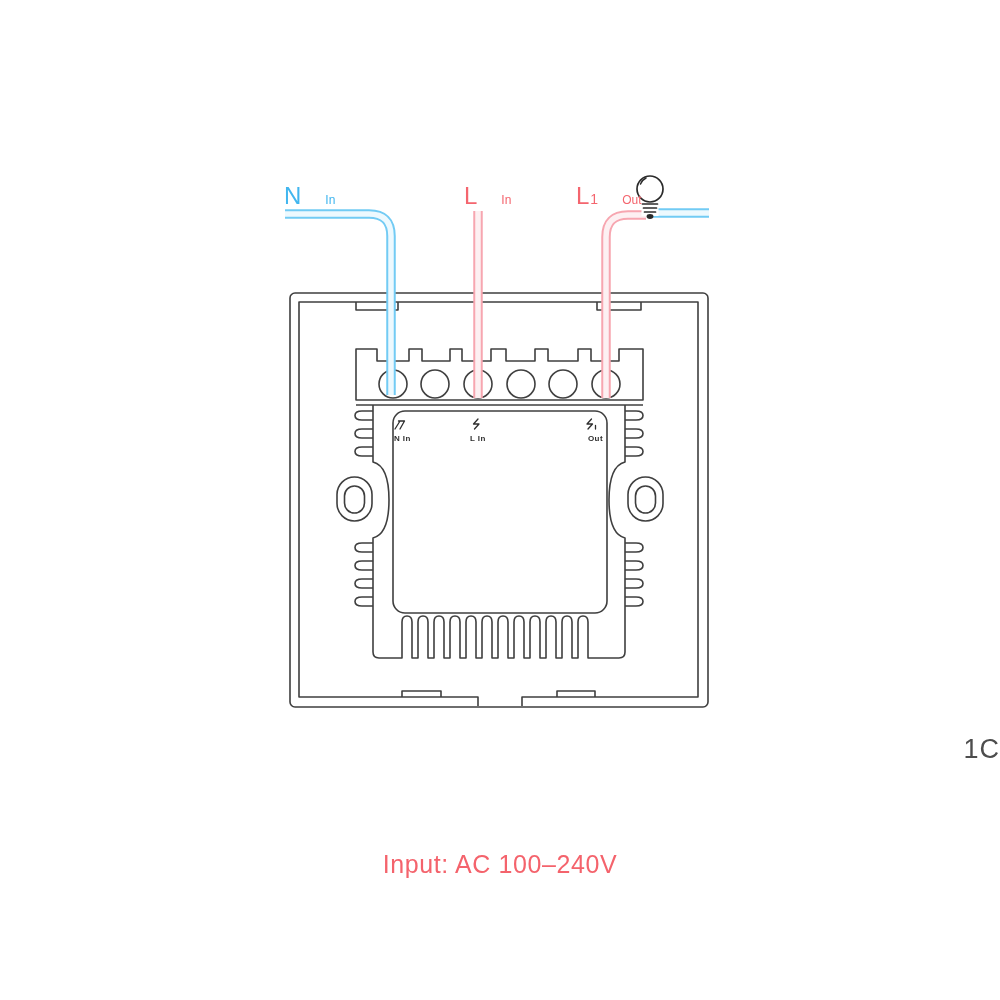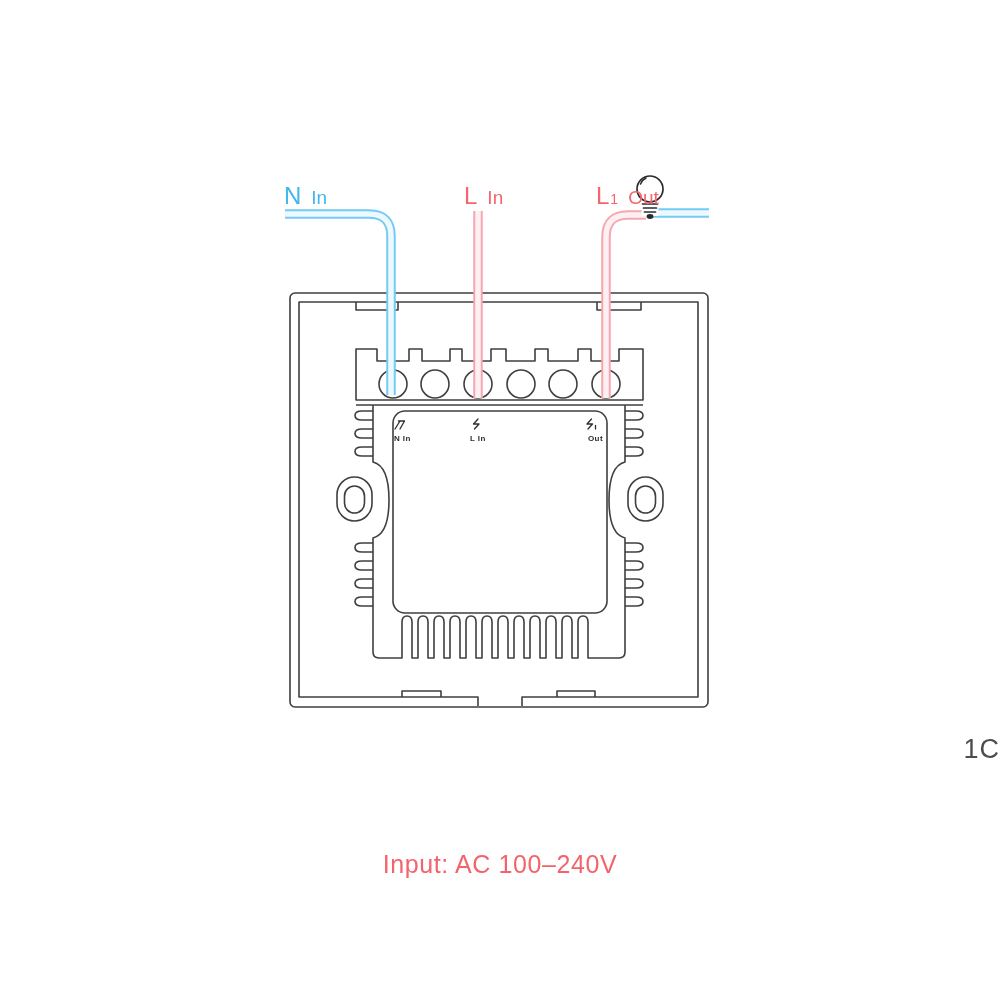--- a/index.html
+++ b/index.html
@@ -3,21 +3,21 @@
 <meta charset="utf-8">
 <style>
   html,body{margin:0;padding:0;background:#ffffff;}
   #screen{
     position:relative;width:1000px;height:1000px;background:#ffffff;
     font-family:"Liberation Sans", sans-serif;overflow:hidden;
   }
   #diagram-svg{position:absolute;left:0;top:0;}
   .wire-label{position:absolute;line-height:1;white-space:nowrap;}
   .wl-big{font-size:24px;font-weight:400;}
-  .wl-small{font-size:19px;font-weight:400;margin-left:10px;}
+  .wl-small{font-size:12px;font-weight:400;margin-left:24px;}
   .wl-num{font-size:14px;font-weight:400;margin-left:1px;}
   .blue{color:#41b6ef;}
   .red{color:#f4656e;}
   .term-label{
     position:absolute;font-size:8px;font-weight:bold;color:#2e2e2e;
     letter-spacing:0.4px;line-height:1;white-space:nowrap;
   }
   #model-label{
     position:absolute;left:0;right:0;top:736px;text-align:right;
     font-size:27px;color:#4d4d4d;letter-spacing:1px;line-height:1;
@@ -144,21 +144,21 @@
   </svg>
 
   <div class="wire-label blue" style="left:284px;top:184px;">
     <span class="wl-big">N</span><span class="wl-small">In</span>
   </div>
 
   <div class="wire-label red" style="left:464px;top:184px;">
     <span class="wl-big">L</span><span class="wl-small">In</span>
   </div>
 
-  <div class="wire-label red" style="left:596px;top:184px;">
+  <div class="wire-label red" style="left:576px;top:184px;">
     <span class="wl-big">L</span><span class="wl-num">1</span><span class="wl-small">Out</span>
   </div>
 
   <div class="term-label" style="left:394px;top:435px;">N In</div>
   <div class="term-label" style="left:470px;top:435px;">L In</div>
   <div class="term-label" style="left:588px;top:435px;">Out</div>
 
   <div id="model-label">1C</div>
 
   <div id="note-input" class="note-line">Input: AC 100–240V</div>

